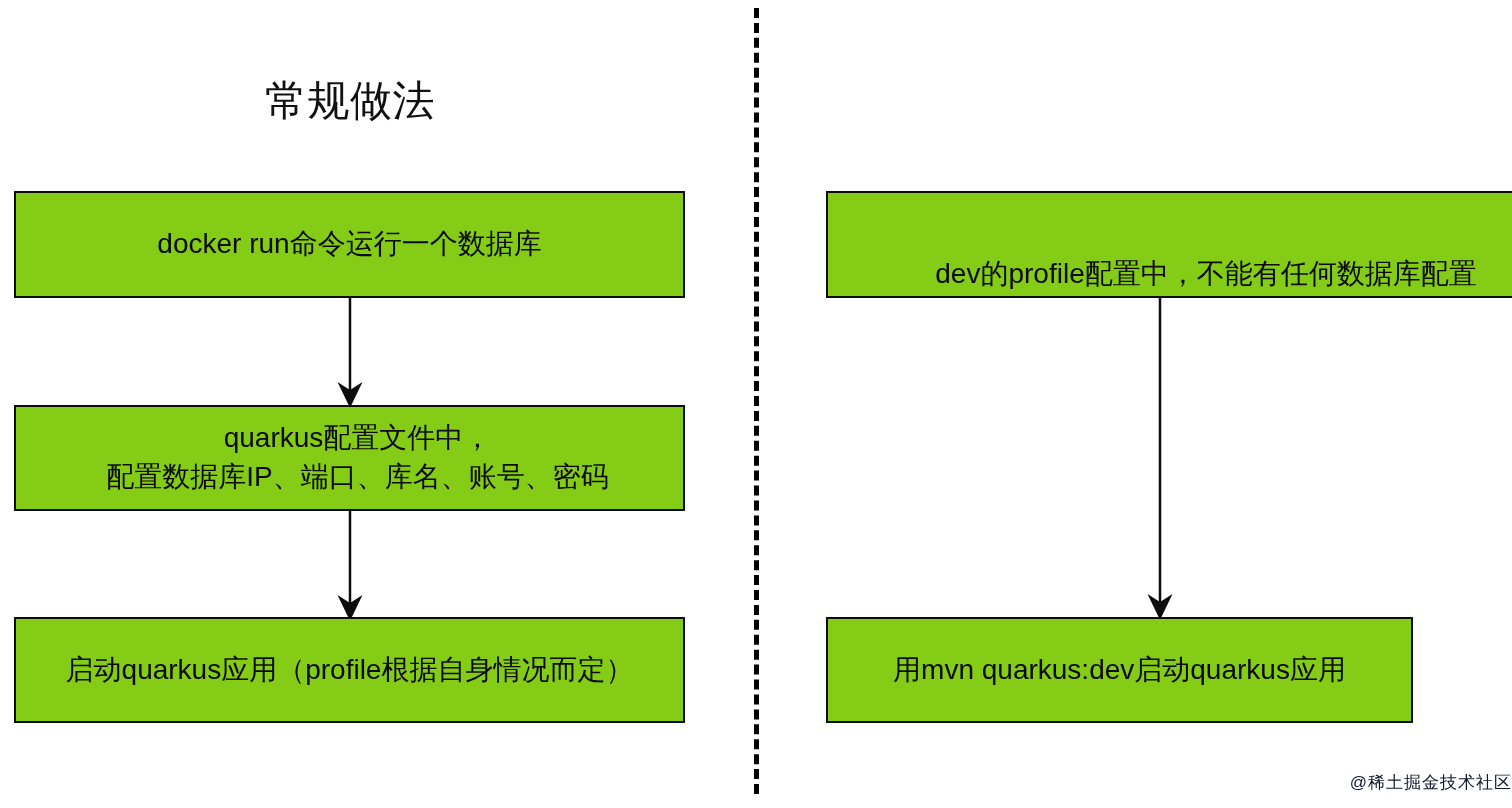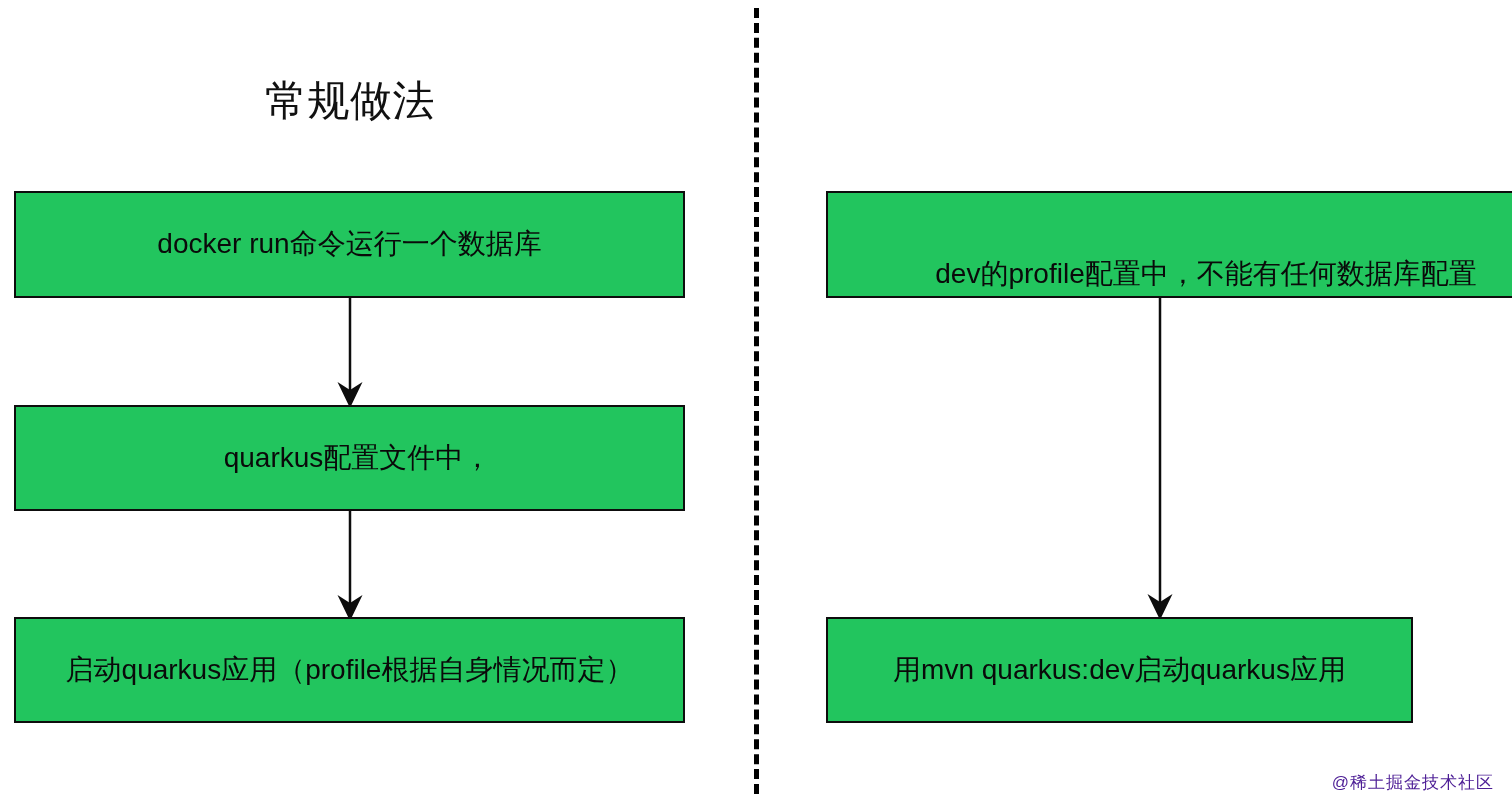--- a/index.html
+++ b/index.html
@@ -40,21 +40,21 @@
     top: 8px;
     width: 0px;
     height: 786px;
     border-left: 5px dashed #000000;
   }
 
   
   .flow-box {
     position: absolute;
     box-sizing: border-box;
-    background: #22c55e;
+    background: #84cc16;
     border: 2.5px solid #0d0d0d;
     display: flex;
     align-items: center;
     justify-content: center;
     text-align: center;
     font-size: 28px;
     line-height: 1.38;
     color: #0a0a0a;
     padding: 2px 10px;
   }
@@ -74,24 +74,24 @@
     position: absolute;
     overflow: visible;
   }
   #arrow-l1 { left: 325px; top: 296px; width: 50px; height: 112px; }
   #arrow-l2 { left: 325px; top: 509px; width: 50px; height: 112px; }
   #arrow-r1 { left: 1135px; top: 296px; width: 50px; height: 324px; }
 
   
   #watermark {
     position: absolute;
-    right: 18px;
+    right: 0;
     bottom: 14px;
     font-size: 17px;
-    color: #4c1d95;
+    color: #0f172a;
     letter-spacing: 1px;
     white-space: nowrap;
     user-select: none;
   }
 </style>
 </head>
 <body>
 
 <div id="canvas">
 
@@ -105,20 +105,21 @@
   </div>
 
   <svg class="connector" id="arrow-l1" viewBox="0 0 50 112">
     <line x1="25" y1="0" x2="25" y2="98" stroke="#0d0d0d" stroke-width="2.5"></line>
     <path d="M25 112 L12.5 86 L25 94 L37.5 86 Z" fill="#0d0d0d"></path>
   </svg>
 
   <div class="flow-box" id="box-l2">
     <div>
       <span class="line">quarkus配置文件中，</span>
+      <span class="line">配置数据库IP、端口、库名、账号、密码</span>
     </div>
   </div>
 
   <svg class="connector" id="arrow-l2" viewBox="0 0 50 112">
     <line x1="25" y1="0" x2="25" y2="98" stroke="#0d0d0d" stroke-width="2.5"></line>
     <path d="M25 112 L12.5 86 L25 94 L37.5 86 Z" fill="#0d0d0d"></path>
   </svg>
 
   <div class="flow-box" id="box-l3">
     <span>启动quarkus应用（profile根据自身情况而定）</span>

